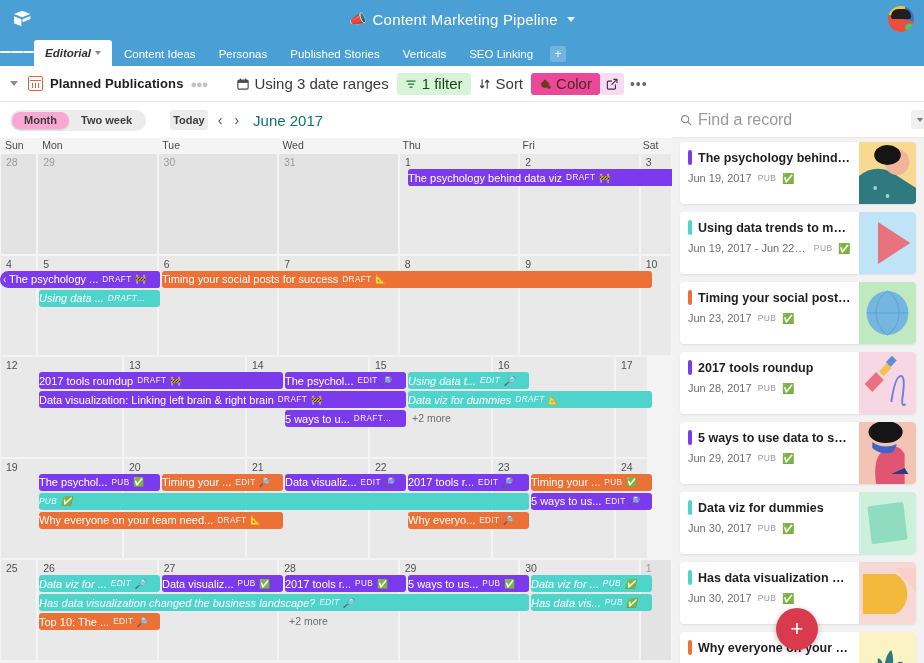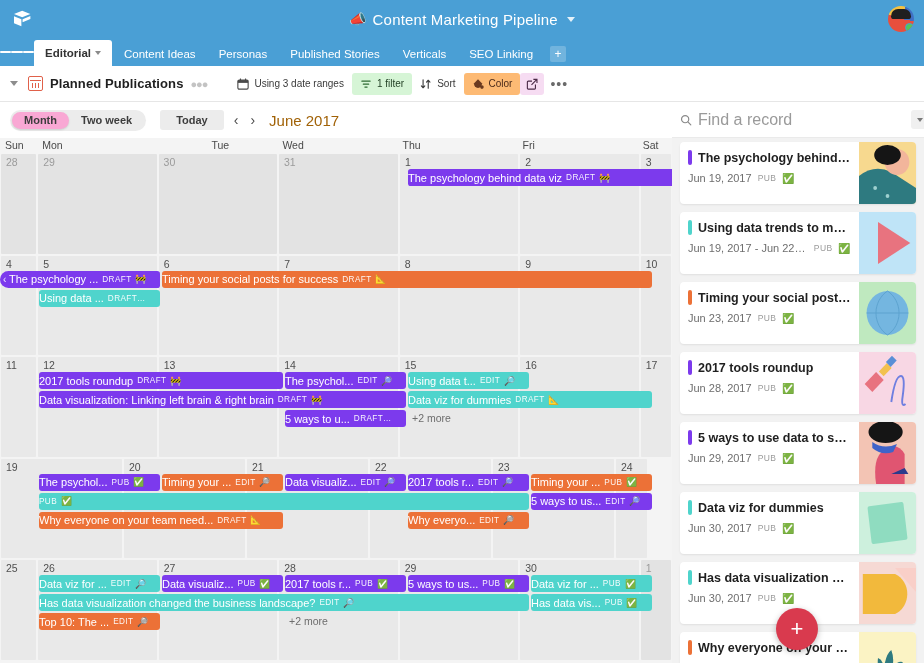--- a/index.html
+++ b/index.html
@@ -63,21 +63,21 @@
   .hamburger span { display:block; width: 13px; height: 1.6px; background: #fff; margin: 1.6px 0; border-radius: 1px;}
   .tab {
     height: 24px; padding: 0 11px;
     display: flex; align-items: center; gap: 4px;
     color: #ffffff; font-size: 11.5px;
     border-radius: 3px 3px 0 0;
     white-space: nowrap;
   }
   .tab + .tab { margin-left: 1px; }
   .tab.active {
-    background: #ffffff; color: #333333; font-weight: bold; height: 26px;
+    background: #ffffff; color: #333333; font-weight: bold; height: 26px; font-style: italic;
   }
   .tab .tcaret {
     width: 0; height: 0; border-left: 3.2px solid transparent; border-right: 3.2px solid transparent;
     border-top: 4px solid #8a8a8a;
   }
   .tab-add {
     margin-left: 6px; width: 16px; height: 16px; margin-bottom: 4px;
     display: flex; align-items: center; justify-content: center;
     background: rgba(255,255,255,.22); border-radius: 2px;
     color: #fff; font-size: 12px; line-height: 1;
@@ -104,49 +104,49 @@
   .vb-viewicon::after {
     content:""; position:absolute; left:3.2px; top:5.5px; width:1.3px; height:5px; background:#e0614a;
     box-shadow: 3px 0 0 #e0614a, 6px 0 0 #e0614a;
   }
   .vb-viewname { font-size: 13px; font-weight: bold; color: #1f1f1f; letter-spacing: .1px; }
   .vb-collab { margin-left: 7px; color: #c3c3c3; font-size: 11px; letter-spacing: -1px; }
   .vb-sep { width: 22px; }
   .vb-btn {
     display: flex; align-items: center; gap: 5px;
     height: 22px; padding: 0 8px; border-radius: 3px;
-    font-size: 10px; color: #333; white-space: nowrap;
+    font-size: 15px; color: #333; white-space: nowrap;
   }
   .vb-btn.plain { color: #3a3a3a; }
   .vb-btn.green { background: #d6f5d6; color: #1f3d22; }
-  .vb-btn.peach { background: #fdba74; color: #4a2a1a; }
+  .vb-btn.peach { background: #ec4899; color: #4a2a1a; }
   .vb-btn.pink  { background: #f6dcf2; padding: 0 6px; }
   .vb-dots { padding: 0 6px; color: #6a6a6a; font-size: 14px; letter-spacing: 1px; line-height: 1;}
   .ic { width: 12px; height: 12px; display:block; flex:none; }
 
   
   .calbar {
     position: absolute; top: 102px; left: 0; width: 672px; height: 36px;
     background: #ffffff; display: flex; align-items: center; padding-left: 10px; gap: 8px;
   }
   .seg {
     display: inline-flex; background: #ececec; border-radius: 11px; height: 21px; padding: 2px;
   }
   .seg-item {
     display: flex; align-items: center; padding: 0 12px; border-radius: 10px;
     font-size: 11px; color: #3d3d3d; font-weight: bold;
   }
   .seg-item.on { background: #f9a8d4; box-shadow: 0 1px 2px rgba(0,0,0,.13); }
   .today-btn {
-    background: #ececec; border-radius: 3px; height: 20px; padding: 0 16px;
+    background: #ececec; border-radius: 3px; height: 20px; padding: 0 3px;
     display: flex; align-items: center; font-size: 11px; color: #3d3d3d; font-weight: bold;
-    margin-left: 6px;
+    margin-left: 16px;
   }
   .nav-arrow { color: #4a4a4a; font-size: 14px; padding: 0 2px; line-height: 1; }
-  .month-label { font-size: 15px; color: #a16207; margin-left: 4px; }
+  .month-label { font-size: 15px; color: #0f766e; margin-left: 4px; }
 
   
   .searchbar {
     position: absolute; top: 102px; left: 672px; width: 252px; height: 36px;
     background: #fff; display: flex; align-items: center; padding: 0 8px; gap: 6px;
     border-bottom: 1px solid #eaeaea;
   }
   .search-input {
     flex: 1; border: none; outline: none; font-size: 16px; color: #333;
     font-family: "Liberation Sans", sans-serif; background: transparent;
@@ -180,21 +180,21 @@
   }
   .daycell.dim .daynum { color: #9b9b9b; }
   .chips { position: absolute; top: 0; left: 0; right: 0; height: 100%; pointer-events: none; }
   .chip {
     position: absolute; height: 17px; border-radius: 3px;
     display: flex; align-items: center; padding: 0 0; gap: 4px;
     color: #ffffff; font-size: 11px; white-space: nowrap; overflow: hidden;
     pointer-events: auto;
   }
   .chip.purple { background: #7c3aed; }
-  .chip.teal   { background: #4fd4cc; }
+  .chip.teal   { background: #4fd4cc; font-style: italic; }
   .chip.orange { background: #ec7137; }
   .chip .ctitle { overflow: hidden; text-overflow: ellipsis; white-space: nowrap; }
   .chip .cstatus {
     font-size: 8.2px; letter-spacing: .4px; color: rgba(255,255,255,.93);
     flex: none; font-weight: normal;
   }
   .chip .cemoji { font-size: 9px; flex: none; }
   .chip.round-l { border-radius: 9px 3px 3px 9px; padding-left: 9px; }
   .chip.round-r { border-radius: 3px 9px 9px 3px; padding-right: 12px; }
   .chip .arrow-r {
@@ -367,21 +367,21 @@
       <span class="c"></span>
       <span>All records</span>
     </div>
     <div class="close-x">✕</div>
   </div>
 
   <div class="calendar">
     <div class="dow-row" id="dow-host">
         <div class="dow" style="width: 38px;">Sun</div>
         <div class="dow" style="width: 123px;">Mon</div>
-        <div class="dow" style="width: 123px; text-align: center;">Tue</div>
+        <div class="dow" style="width: 123px;">Tue</div>
         <div class="dow" style="width: 123px;">Wed</div>
         <div class="dow" style="width: 123px;">Thu</div>
         <div class="dow" style="width: 123px;">Fri</div>
         <div class="dow" style="width: 33px;">Sat</div>
       </div>
     <div class="weeks" id="weeks-host">
         <div class="week">
           <div class="daycell dim" style="width: 36px;">
             <div class="daynum">28</div>
           </div>
@@ -446,23 +446,20 @@
               <span class="cstatus">DRAFT…</span>
             </div>
             <div class="chip orange" style="left: 162px; width: 490px; top: 15px;">
               <span class="ctitle">Timing your social posts for success</span>
               <span class="cstatus">DRAFT</span>
               <span class="cemoji">📐</span>
             </div>
           </div>
         </div>
         <div class="week">
-          <div class="daycell" style="width: 36px;">
-            <div class="daynum">11</div>
-          </div>
           <div class="daycell" style="width: 121px;">
             <div class="daynum">12</div>
           </div>
           <div class="daycell" style="width: 121px;">
             <div class="daynum">13</div>
           </div>
           <div class="daycell" style="width: 121px;">
             <div class="daynum">14</div>
           </div>
           <div class="daycell" style="width: 121px;">

